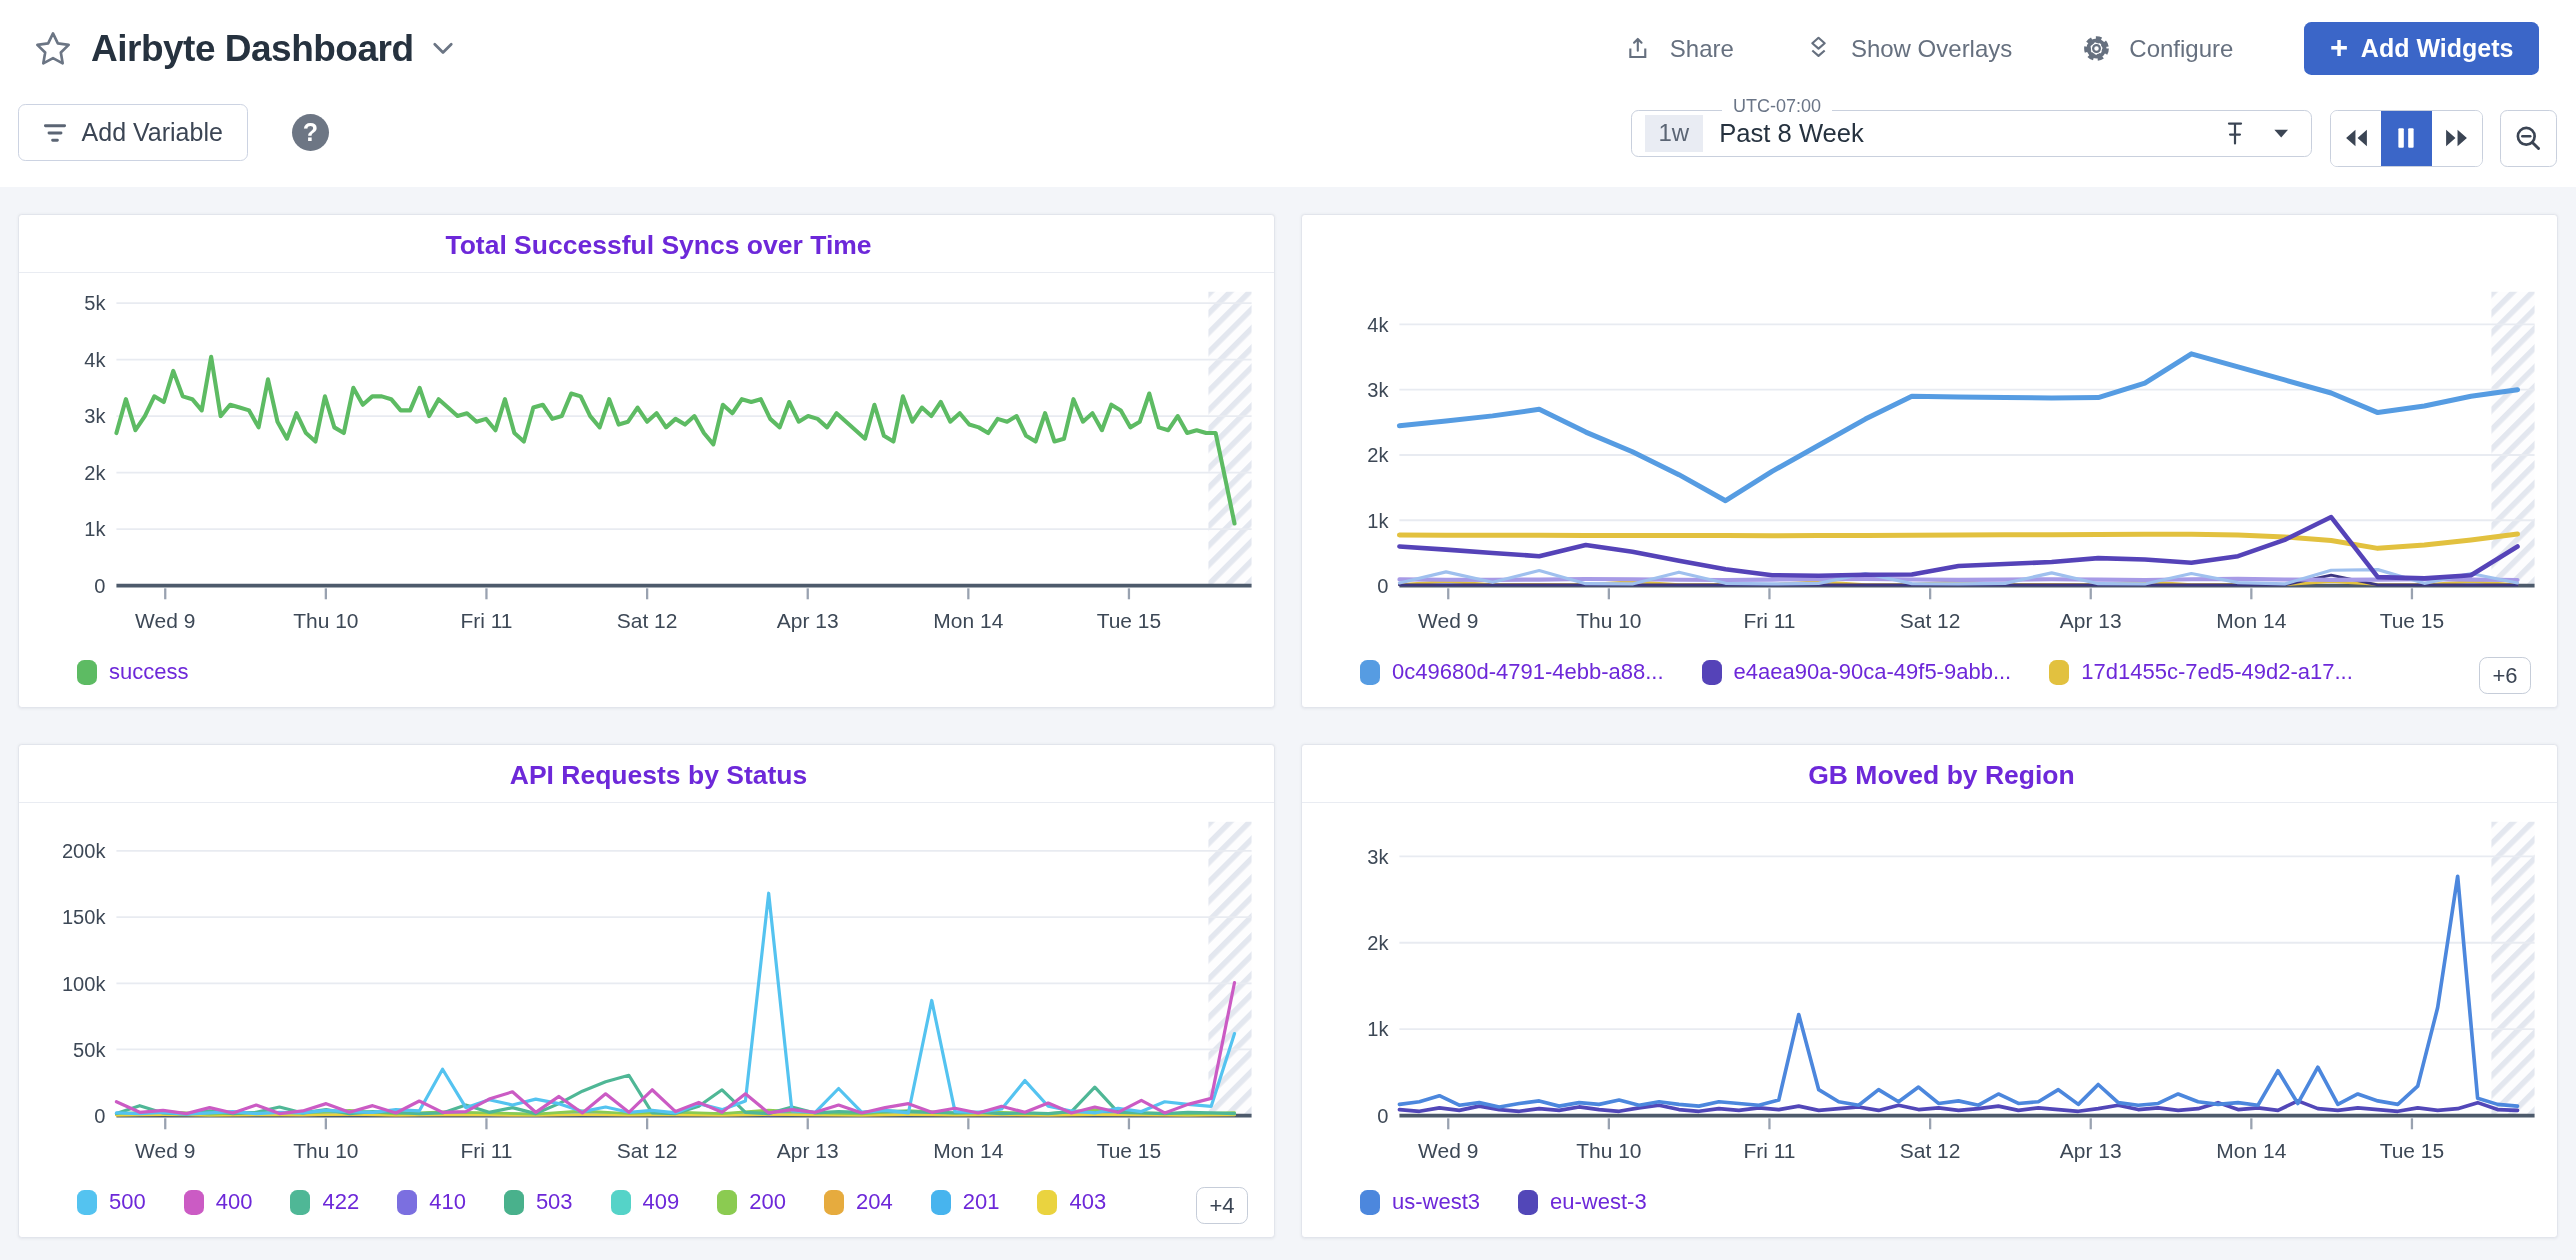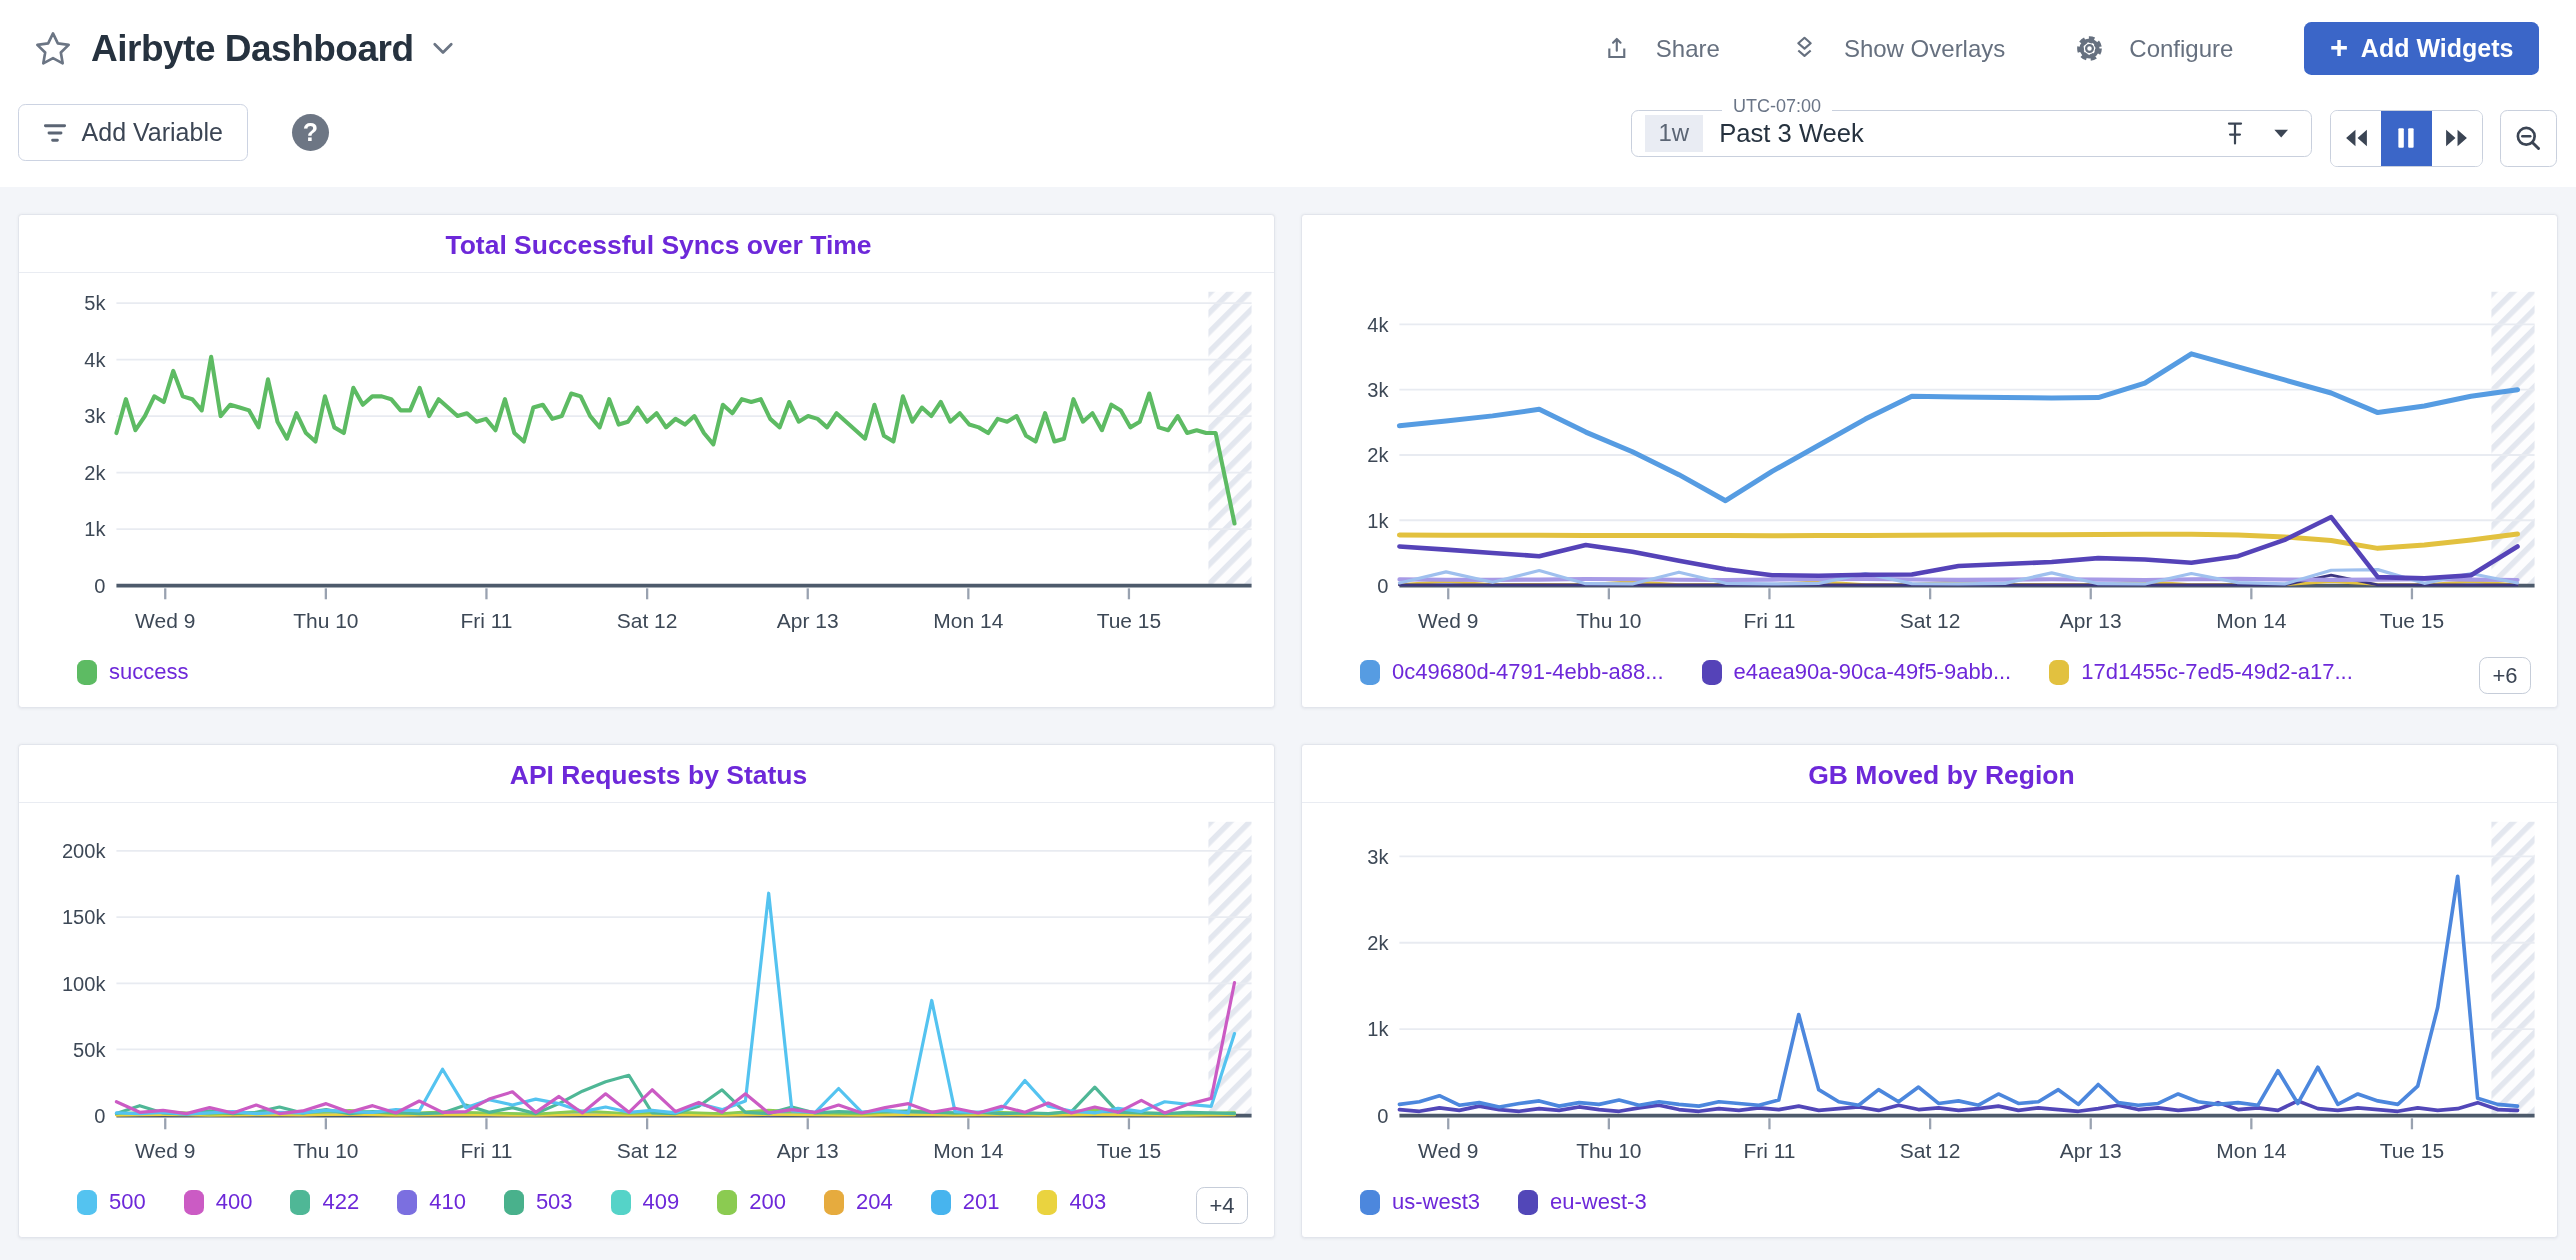--- a/index.html
+++ b/index.html
@@ -6,21 +6,21 @@
   html,body { width:2576px; height:1261px; overflow:hidden;
     font-family:"Liberation Sans", sans-serif; background:#f3f5f9; }
   .page { position:relative; width:2576px; height:1261px; }
 
   
   .header { position:absolute; top:0; left:0; width:2576px; height:187px; background:#ffffff; }
   .row1 { position:absolute; top:0; left:0; right:0; height:97px; display:flex; align-items:center; padding:0 37px 0 33px; }
   .title-group { display:flex; align-items:center; gap:18px; }
   .dash-title { font-size:37px; font-weight:600; color:#26323f; letter-spacing:-0.5px; }
   .right-actions { margin-left:auto; display:flex; align-items:center; gap:71px; }
-  .action { display:flex; align-items:center; gap:26px; font-size:24px; color:#66707f; font-weight:500; cursor:pointer; }
+  .action { display:flex; align-items:center; gap:19px; font-size:24px; color:#66707f; font-weight:500; cursor:pointer; }
   .btn-primary { display:flex; align-items:center; gap:12.8px; background:#3b66c8; color:#fff;
     font-size:25px; font-weight:600; height:53px; padding:0 25.6px; border-radius:7.3px; cursor:pointer; }
   .plus-glyph { font-size:31px; font-weight:700; line-height:1; margin-top:-2.7px; }
 
   .row2 { position:absolute; top:97px; left:0; right:0; height:90px; }
   .btn-outline { position:absolute; left:18px; top:7.3px; height:57px; display:inline-flex; align-items:center;
     gap:14.6px; padding:0 24px; border:1.8px solid #ccd3e2; border-radius:7.3px; background:#fff;
     font-size:25px; color:#3b4554; font-weight:500; cursor:pointer;justify-content:space-between; }
   .help-circle { position:absolute; left:292px; top:17.4px; width:37px; height:37px; border-radius:50%;
     background:#6d7684; color:#fff; font-size:25px; font-weight:700; display:flex; align-items:center; justify-content:center; cursor:pointer; }
@@ -111,21 +111,21 @@
         </svg>
         <span>Add Variable</span>
       </span>
       <span class="help-circle">
         <span>?</span>
       </span>
 
       <div class="timebox">
         <span class="tz-label">UTC-07:00</span>
         <span class="range-chip">1w</span>
-        <span class="range-label">Past 3 Week</span>
+        <span class="range-label">Past 8 Week</span>
         <span class="pin-wrap">
           <svg width="22" height="27" viewBox="0 0 20 24">
             <path d="M4.5 3h11M10 3v18M5.5 13h9" fill="none" stroke="#3b4554" stroke-width="2" stroke-linecap="round"></path>
           </svg>
           <svg width="16.4" height="11" viewBox="0 0 12 8">
             <path d="M1 1.3L6 7l5-5.7z" fill="#3b4554"></path>
           </svg>
         </span>
       </div>
 

